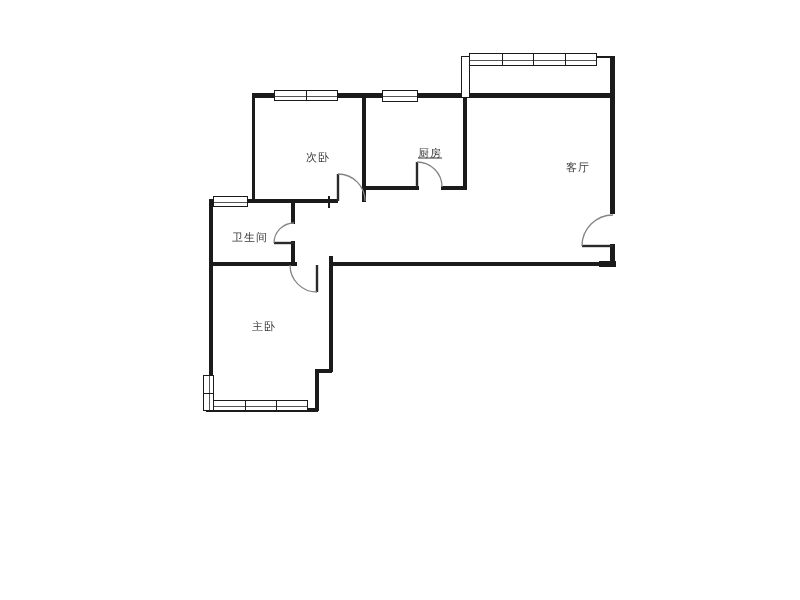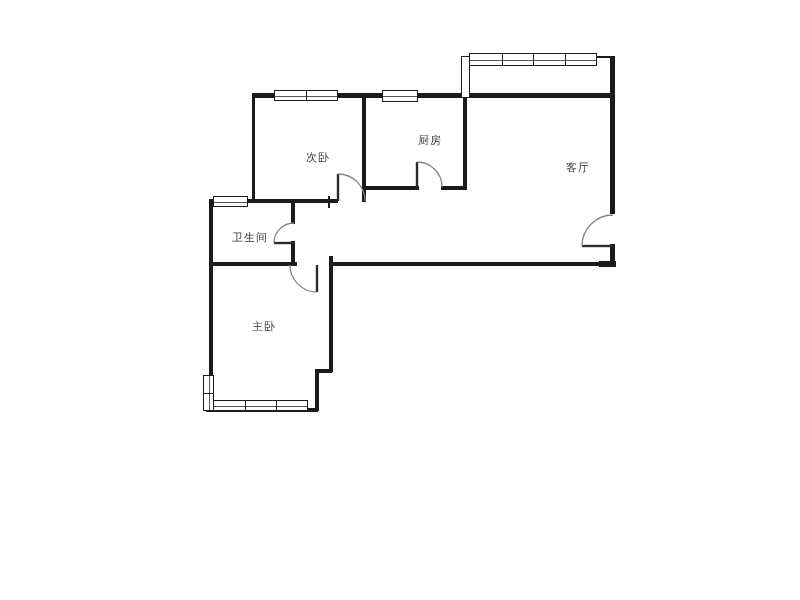--- a/index.html
+++ b/index.html
@@ -40,21 +40,21 @@
       <path d="M 417 162 A 25 25 0 0 1 442 187" fill="none" stroke="#858585" stroke-width="1.3"></path>
       <line x1="294" y1="243" x2="274" y2="243" stroke="#2a2a2a" stroke-width="2.4"></line>
       <path d="M 274 243 A 20 20 0 0 1 294 223" fill="none" stroke="#858585" stroke-width="1.3"></path>
       <line x1="317" y1="265" x2="317" y2="292" stroke="#2a2a2a" stroke-width="2.4"></line>
       <path d="M 317 292 A 27 27 0 0 1 290 265" fill="none" stroke="#858585" stroke-width="1.3"></path>
       <line x1="613" y1="246" x2="582" y2="246" stroke="#2a2a2a" stroke-width="2.4"></line>
       <path d="M 582 246 A 31 31 0 0 1 613 215" fill="none" stroke="#858585" stroke-width="1.3"></path>
     </svg>
 
   <div class="room-label" style="left: 318px; top: 157px; color: rgb(58, 58, 58);">次卧</div>
-  <div class="room-label" style="left: 430px; top: 140px; color: rgb(58, 58, 58);">厨房</div>
+  <div class="room-label" style="left: 430px; top: 153px; color: rgb(58, 58, 58); text-decoration: underline;">厨房</div>
   <div class="room-label" style="left: 578px; top: 167px; color: rgb(58, 58, 58);">客厅</div>
   <div class="room-label" style="left: 250px; top: 237px; color: rgb(58, 58, 58);">卫生间</div>
   <div class="room-label" style="left: 264px; top: 326px; color: rgb(58, 58, 58);">主卧</div>
 <div class="wall" style="left: 252px; top: 93px; width: 363px; height: 5px; background: rgb(27, 27, 27);"></div>
     <div class="wall" style="left: 597px; top: 56px; width: 16px; height: 2px; background: rgb(27, 27, 27);"></div>
     <div class="wall" style="left: 610px; top: 56px; width: 5px; height: 158px; background: rgb(27, 27, 27);"></div>
     <div class="wall" style="left: 610px; top: 244px; width: 5px; height: 21px; background: rgb(27, 27, 27);"></div>
     <div class="wall" style="left: 252px; top: 95px; width: 3px; height: 107px; background: rgb(27, 27, 27);"></div>
     <div class="wall" style="left: 362px; top: 95px; width: 4px; height: 107px; background: rgb(27, 27, 27);"></div>
     <div class="wall" style="left: 463px; top: 95px; width: 4px; height: 95px; background: rgb(27, 27, 27);"></div>

